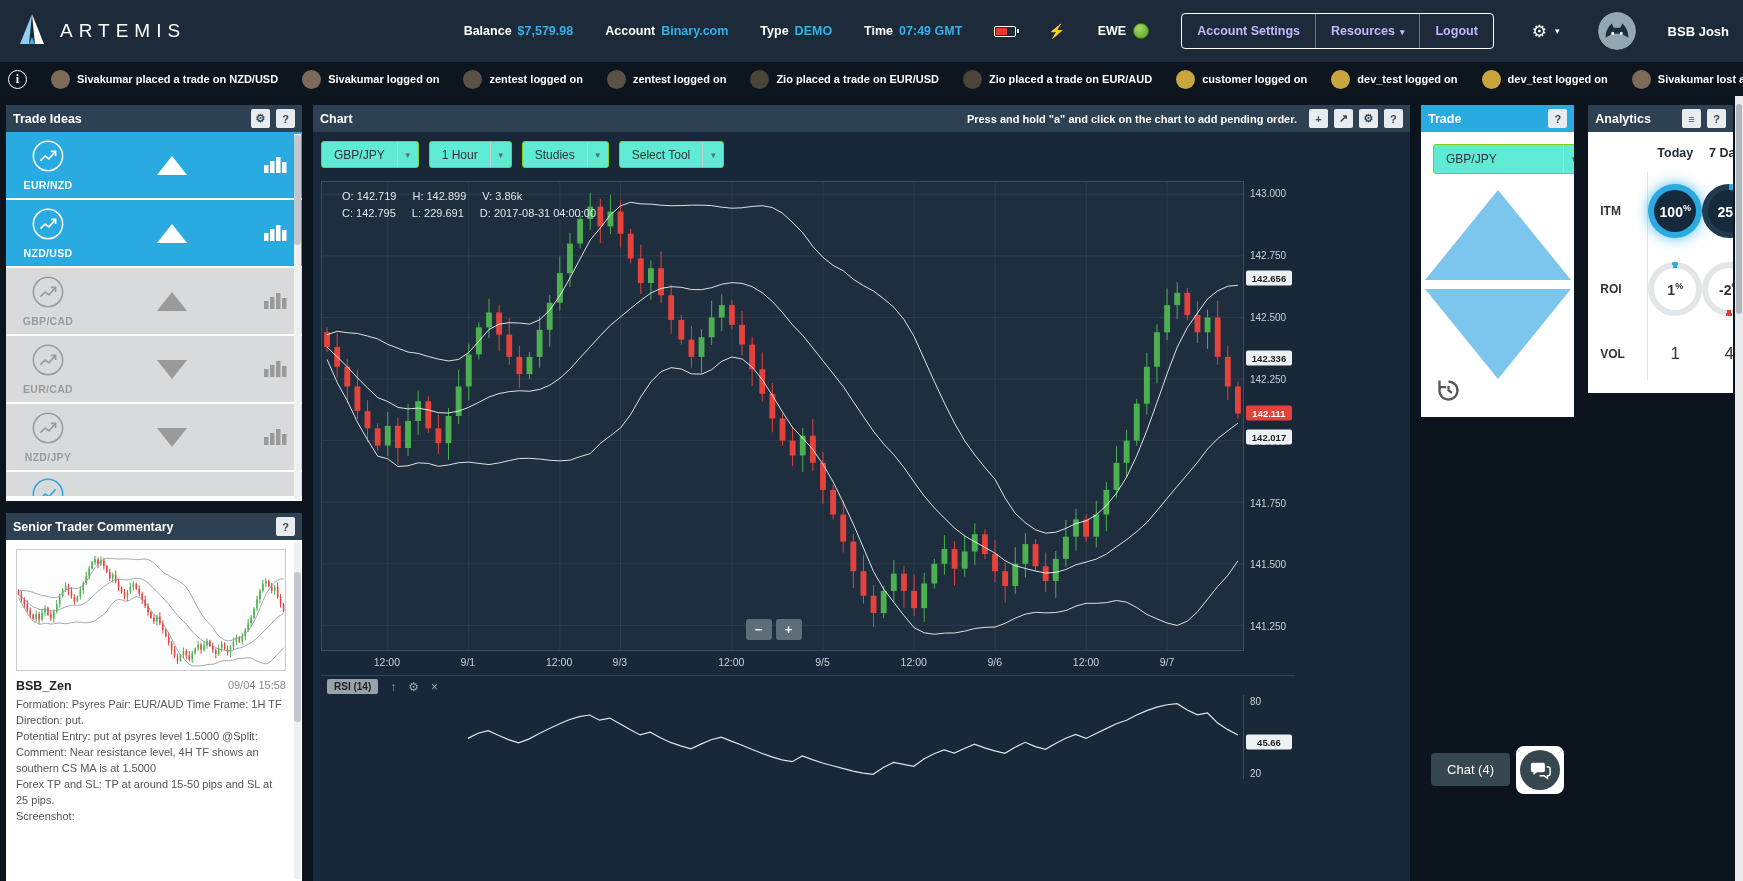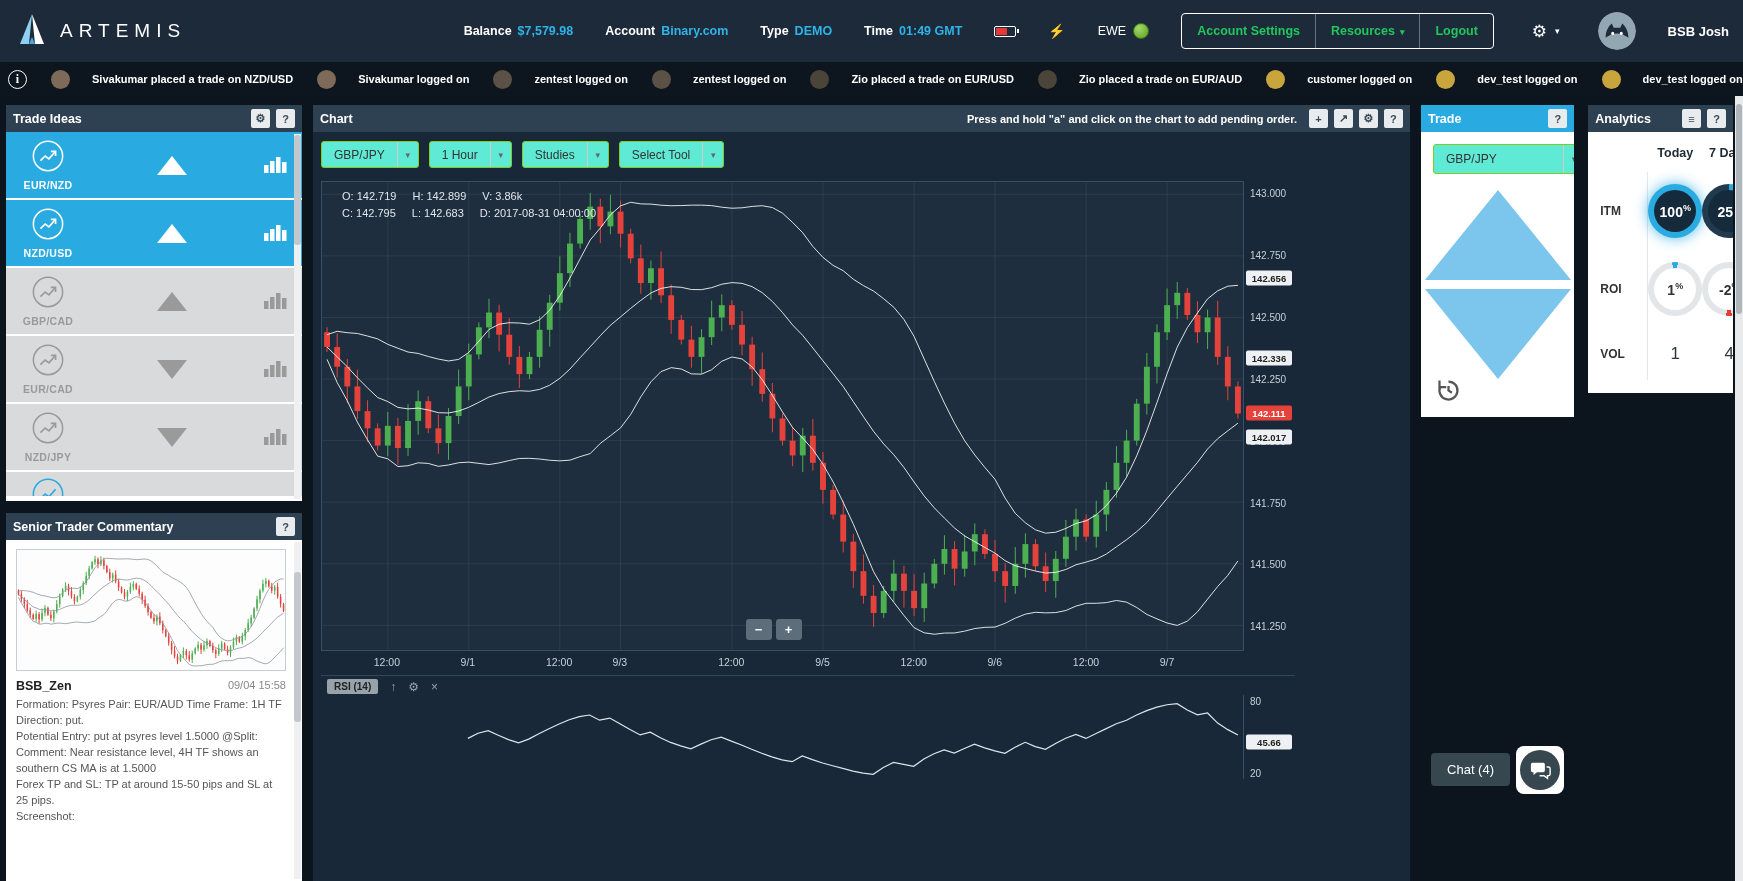--- a/index.html
+++ b/index.html
@@ -10,34 +10,34 @@
   .topbar{position:absolute;top:0;left:0;right:0;height:62px;background:#1c2a3a;display:flex;align-items:center;padding:0 14px;}
   .brand{display:flex;align-items:center;cursor:pointer;}
   .brand-text{color:#fff;font-size:19px;font-weight:400;letter-spacing:6px;margin-left:10px;}
   .top-stats{display:flex;align-items:center;margin-left:auto;gap:32px;}
   .stat{display:flex;gap:6px;font-size:12.5px;font-weight:bold;color:#fff;white-space:nowrap;}
   .s-val{color:#2fb3e8;}
   .battery{width:22px;height:11px;border:1.5px solid #fff;border-radius:2px;position:relative;display:inline-block;}
   .bat-fill{position:absolute;left:1px;top:1px;bottom:1px;width:55%;background:#e53935;}
   .bat-nub{position:absolute;right:-4px;top:2px;width:2.5px;height:4px;background:#fff;}
   .bolt{color:#fff;font-size:14px;}
-  .ewe{display:flex;align-items:center;gap:7px;color:#fff;font-size:12.5px;font-weight:normal;}
+  .ewe{display:flex;align-items:center;gap:7px;color:#fff;font-size:12.5px;font-weight:bold;}
   .status-dot{width:16px;height:16px;border-radius:50%;background:radial-gradient(circle at 35% 30%, #a5d96a, #5a9e1f);border:1px solid #3d7a12;}
   .menu-group{border:1px solid #fff;border-radius:4px;display:flex;overflow:hidden;}
-  .menu-group button{background:transparent;color:#22c55e;font-size:12.5px;font-weight:bold;padding:10px 15px;border:none;cursor:pointer;white-space:nowrap;}
+  .menu-group button{background:transparent;color:#c4b5fd;font-size:12.5px;font-weight:bold;padding:10px 15px;border:none;cursor:pointer;white-space:nowrap;}
   .menu-group button + button{border-left:1px solid rgba(255,255,255,.35);}
   .caret{font-size:9px;margin-left:5px;}
   .gear-btn{background:none;border:none;color:#fff;font-size:17px;display:flex;align-items:center;gap:3px;cursor:pointer;}
   .avatar{width:38px;height:38px;border-radius:50%;overflow:hidden;display:inline-block;cursor:pointer;flex:none;}
   .user-name{font-size:13px;font-weight:bold;color:#fff;white-space:nowrap;}
 
   
   .ticker{position:absolute;top:62px;left:0;right:0;height:34px;background:#0d151e;display:flex;align-items:center;gap:24px;padding:0 8px;overflow:hidden;}
   .info-badge{width:19px;height:19px;border:1.5px solid #fff;border-radius:50%;color:#fff;font-weight:bold;font-size:12px;display:flex;align-items:center;justify-content:center;font-family:"Liberation Serif", serif;flex:none;cursor:pointer;}
-  .tk-item{display:flex;align-items:center;gap:22px;color:#fff;font-size:11px;font-weight:bold;white-space:nowrap;cursor:pointer;}
+  .tk-item{display:flex;align-items:center;gap:7px;color:#fff;font-size:11px;font-weight:bold;white-space:nowrap;cursor:pointer;}
   .tk-av{width:19px;height:19px;border-radius:50%;flex:none;background:#7d6a58;}
 
   
   .main{position:absolute;top:96px;bottom:0;left:0;right:0;display:flex;padding:9px 10px 0 6px;gap:11px;}
   .col-left{width:296px;display:flex;flex-direction:column;gap:12px;}
   .col-center{flex:1;min-width:0;}
   .col-right{width:312px;display:flex;flex-direction:row;gap:14px;}
   .page-scrollbar{position:absolute;right:0;top:96px;bottom:0;width:8px;background:#e8eaec;}
   .page-scrollbar .thumb{margin:8px 1px;width:6px;height:210px;background:#aeb6bc;border-radius:3px;cursor:pointer;}
 
@@ -158,21 +158,21 @@
       <div class="stat">
           <span>Account</span>
           <span class="s-val">Binary.com</span>
         </div>
       <div class="stat">
           <span>Type</span>
           <span class="s-val">DEMO</span>
         </div>
       <div class="stat">
           <span>Time</span>
-          <span class="s-val">01:49 GMT</span>
+          <span class="s-val">07:49 GMT</span>
         </div>
       <span class="battery">
           <i class="bat-fill"></i>
           <i class="bat-nub"></i>
         </span>
       <span class="bolt">⚡</span>
       <div class="ewe">
         <span>EWE</span>
         <span class="status-dot"></span>
       </div>
@@ -790,21 +790,21 @@
                 <line x1="905.8186813186813" x2="905.8186813186813" y1="164.0463157894724" y2="218.2357894736895" stroke="#e5423c" stroke-width="1"></line>
                 <rect x="902.8836263736264" y="174.88421052631722" width="5.870109890109889" height="29.557894736843167" fill="#e5423c"></rect>
                 <line x1="915.9395604395604" x2="915.9395604395604" y1="199.51578947368418" y2="236.4631578947381" stroke="#e5423c" stroke-width="1"></line>
                 <rect x="913.0045054945055" y="204.44210526316039" width="5.870109890109889" height="27.094736842101526" fill="#e5423c"></rect>
                 <polyline points="5.06043956043956,152.71578947368488 15.18131868131868,149.26736842105083 25.302197802197803,150.70052463873472 35.42307692307692,151.48071729580604 45.543956043956044,154.0573379597659 55.66483516483517,156.90491849651931 65.78571428571429,162.34661539511407 75.9065934065934,166.2135159404323 86.02747252747253,170.02576716322028 96.14835164835165,171.43141473014833 106.26923076923077,174.48594261305914 116.39010989010988,177.10480711844795 126.51098901098901,178.95990709787029 136.63186813186815,177.41285045303633 146.75274725274724,170.45118094387598 156.87362637362637,159.2112367898237 166.9945054945055,147.46275539006777 177.1153846153846,142.20537188881028 187.23626373626374,140.7063605495259 197.35714285714286,141.02479612659252 207.47802197802199,142.15364797976648 217.5989010989011,137.77941683961714 227.71978021978023,128.15820318029114 237.84065934065933,113.76395997490485 247.96153846153845,95.99740213741431 258.0824175824176,76.88244748254995 268.2032967032967,57.971719572394825 278.3241758241758,46.022652287834745 288.44505494505495,32.749604950153035 298.5659340659341,23.821123861783484 308.6868131868132,20.26766246484409 318.8076923076923,21.886299046074093 328.92857142857144,22.11440460147484 339.04945054945057,23.212246870164815 349.1703296703297,23.723680644051395 359.2912087912088,23.583530681103174 369.4120879120879,23.154984485413948 379.532967032967,23.133827206313697 389.65384615384613,23.619022945794136 399.77472527472526,25.19065269411641 409.8956043956044,26.234140831317344 420.0164835164835,25.808271140225525 430.1373626373626,24.427996983760114 440.25824175824175,23.71064857985844 450.3791208791209,25.536034202302908 460.5,31.163006273414805 470.6208791208791,40.46774475517658 480.74175824175825,50.767005926953715 490.8626373626374,64.4909907980437 500.9835164835165,75.38634141525857 511.1043956043956,83.399181754855 521.2252747252747,88.7195800305403 531.3461538461538,97.2638938290078 541.467032967033,103.59861161039852 551.5879120879121,109.07197139470281 561.7087912087912,116.79158734907602 571.8296703296703,125.28798230500328 581.9505494505495,137.47921166294256 592.0714285714286,154.36415541013528 602.1923076923077,177.06282427784532 612.3131868131868,199.5170469945439 622.434065934066,221.12096654056398 632.554945054945,241.177528109079 642.6758241758242,258.78087404365374 652.7967032967033,272.9508770541087 662.9175824175824,285.4895630792226 673.0384615384615,297.32340961433965 683.1593406593406,316.13071406103626 693.2802197802198,331.3530638718968 703.4010989010989,340.8031016336748 713.521978021978,347.83745611465787 723.6428571428571,351.1715046817146 733.7637362637363,350.2437968021683 743.8846153846154,346.3970530080352 754.0054945054945,341.4623475631637 764.1263736263736,338.8158623214147 774.2472527472528,332.9353029332759 784.3681318681319,323.5083767973026 794.489010989011,311.13349231093156 804.6098901098901,295.1287688623257 814.7307692307693,273.8049792896331 824.8516483516484,248.62538829372923 834.9725274725274,220.55536869108286 845.0934065934066,191.795772722346 855.2142857142857,165.22159885881447 865.3351648351648,145.62785588711125 875.4560439560439,131.0054832045423 885.5769230769231,116.86889815473161 895.6978021978022,108.80009681077753 905.8186813186813,104.19457192447608 915.9395604395604,103.35474172562509" class="band"></polyline>
                 <polyline points="5.06043956043956,165.03157894737186 15.18131868131868,174.88421052631722 25.302197802197803,184.7368421052696 35.42307692307692,195.8210526315823 45.543956043956044,205.92000000000252 55.66483516483517,215.52631578948004 65.78571428571429,219.57293233083473 75.9065934065934,225.37894736842543 86.02747252747253,226.88421052632344 96.14835164835165,226.117894736843 106.26923076923077,227.95406698564793 116.39010989010988,230.7157894736907 126.51098901098901,230.96842105264 136.63186813186815,229.0736842105343 146.75274725274724,225.2968421052718 156.87362637362637,220.2986842105318 166.9945054945055,215.01919504644647 177.1153846153846,211.55789473684743 187.23626373626374,209.62770083102893 197.35714285714286,208.7526315789529 207.47802197802199,209.24526315790263 217.5989010989011,207.39789473684468 227.71978021978023,203.21052631579306 237.84065934065933,196.31368421053202 247.96153846153845,187.07684210526327 258.0824175824176,175.74631578948274 268.2032967032967,164.785263157897 278.3241758241758,153.70105263158433 288.44505494505495,143.2326315789483 298.5659340659341,134.85789473684508 308.6868131868132,126.3600000000079 318.8076923076923,118.35473684210646 328.92857142857144,110.96526315789569 339.04945054945057,106.40842105263529 349.1703296703297,104.68421052631827 359.2912087912088,105.30000000000193 369.4120879120879,107.51684210526166 379.532967032967,107.64000000000259 389.65384615384613,105.66947368421071 399.77472527472526,102.22105263158369 409.8956043956044,100.6200000000006 420.0164835164835,101.35894736842518 430.1373626373626,104.68421052632527 440.25824175824175,110.71894736842783 450.3791208791209,119.46315789473984 460.5,130.5473684210525 470.6208791208791,142.98631578947342 480.74175824175825,153.45473684210947 490.8626373626374,166.0168421052643 500.9835164835165,178.82526315789397 511.1043956043956,191.63368421053067 521.2252747252747,204.5652631579013 531.3461538461538,219.71368421053165 541.467032967033,234.7389473684211 551.5879120879121,249.39473684210873 561.7087912087912,261.95684210527054 571.8296703296703,272.79473684210836 581.9505494505495,285.48000000000417 592.0714285714286,300.01263157895085 602.1923076923077,313.9294736842069 612.3131868131868,325.8757894736851 622.434065934066,336.0978947368463 632.554945054945,346.0736842105256 642.6758241758242,353.9557894736861 652.7967032967033,359.7442105263208 662.9175824175824,365.4094736842145 673.0384615384615,371.1978947368422 683.1593406593406,378.71052631579397 693.2802197802198,383.760000000011 703.4010989010989,386.4694736842205 713.521978021978,389.05578947368906 723.6428571428571,391.0263157894809 733.7637362637363,390.41052631579026 743.8846153846154,387.45473684211294 754.0054945054945,382.77473684210463 764.1263736263736,380.0652631578952 774.2472527472528,377.10947368421085 784.3681318681319,372.05999999999375 794.489010989011,364.7936842105309 804.6098901098901,357.650526315795 814.7307692307693,349.6452631578935 824.8516483516484,340.53157894737274 834.9725274725274,328.70842105262847 845.0934065934066,316.39263157894146 855.2142857142857,304.32315789473637 865.3351648351648,292.37684210526515 875.4560439560439,280.430526315794 885.5769230769231,267.00631578947366 895.6978021978022,256.66105263157857 905.8186813186813,248.77894736841807 915.9395604395604,241.1431578947394" class="band"></polyline>
                 <polyline points="5.06043956043956,177.34736842105883 15.18131868131868,200.5010526315836 25.302197802197803,218.7731595718045 35.42307692307692,240.16138796735854 45.543956043956044,257.78266204023913 55.66483516483517,274.14771308244076 65.78571428571429,276.79924926655536 75.9065934065934,284.5443787964186 86.02747252747253,283.74265388942666 96.14835164835165,280.80437474353766 106.26923076923077,281.4221913582368 116.39010989010988,284.32677182893343 126.51098901098901,282.9769350074097 136.63186813186815,280.7345179680323 146.75274725274724,280.14250326666763 156.87362637362637,281.38613163123995 166.9945054945055,282.5756347028251 177.1153846153846,280.91041758488456 187.23626373626374,278.54904111253194 197.35714285714286,276.48046703131325 207.47802197802199,276.33687833603875 217.5989010989011,277.0163726340722 227.71978021978023,278.262849451295 237.84065934065933,278.86340844615916 247.96153846153845,278.1562820731122 258.0824175824176,274.61018409641554 268.2032967032967,271.59880674339917 278.3241758241758,261.3794529753339 288.44505494505495,253.71565820774356 298.5659340659341,245.89466561190667 308.6868131868132,232.45233753517172 318.8076923076923,214.82317463813885 328.92857142857144,199.81612171431655 339.04945054945057,189.60459523510576 349.1703296703297,185.64474040858516 359.2912087912088,187.01646931890068 369.4120879120879,191.87869972510939 379.532967032967,192.14617279369148 389.65384615384613,187.7199244226273 399.77472527472526,179.25145256905097 409.8956043956044,175.00585916868386 420.0164835164835,176.90962359662484 430.1373626373626,184.94042406889045 440.25824175824175,197.72724615699724 450.3791208791209,213.3902815871768 460.5,229.93173056869023 470.6208791208791,245.50488682377025 480.74175824175825,256.1424677572652 490.8626373626374,267.5426934124849 500.9835164835165,282.2641849005294 511.1043956043956,299.8681866662063 521.2252747252747,320.41094628526224 531.3461538461538,342.1634745920555 541.467032967033,365.8792831264436 551.5879120879121,389.71750228951464 561.7087912087912,407.1220968614651 571.8296703296703,420.3014913792135 581.9505494505495,433.4807883370657 592.0714285714286,445.6611077477664 602.1923076923077,450.79612309056847 612.3131868131868,452.2345319528263 622.434065934066,451.07482293312853 632.554945054945,450.96984031197206 642.6758241758242,449.1307049037184 652.7967032967033,446.53754399853284 662.9175824175824,445.3293842892065 673.0384615384615,445.07237985934484 683.1593406593406,441.2903385705516 693.2802197802198,436.16693612812537 703.4010989010989,432.1358457347662 713.521978021978,430.27412283272025 723.6428571428571,430.8811268972472 733.7637362637363,430.57725582941225 743.8846153846154,428.51242067619074 754.0054945054945,424.08712612104557 764.1263736263736,421.3146639943756 774.2472527472528,421.2836444351458 784.3681318681319,420.6116232026848 794.489010989011,418.45387611013024 804.6098901098901,420.1722837692642 814.7307692307693,425.48554702615394 824.8516483516484,432.4377696010162 834.9725274725274,436.86147341417404 845.0934065934066,440.989490435537 855.2142857142857,443.4247169306583 865.3351648351648,439.1258283234191 875.4560439560439,429.8555694270457 885.5769230769231,417.1437334242157 895.6978021978022,404.5220084523796 905.8186813186813,393.36332281236 915.9395604395604,378.93157406385376" class="band"></polyline>
               </svg>
             <div class="legend">
               <div><span>O: 142.719</span><span>H: 142.899</span><span>V: 3.86k</span></div>
-              <div><span>C: 142.795</span><span>L: 142.683</span><span>D: 2017-08-31 04:00:00</span></div>
+              <div><span>C: 142.795</span><span>L: 229.691</span><span>D: 2017-08-31 04:00:00</span></div>
             </div>
             <div class="zoom-ctrl">
               <button>−</button>
               <button>+</button>
             </div>
           </div>
           <div class="y-axis" id="y-axis">
               <div class="y-tick" style="top: 2.63158%;">143.000</div>
               <div class="y-tick" style="top: 15.7895%;">142.750</div>
               <div class="y-tick" style="top: 28.9474%;">142.500</div>

